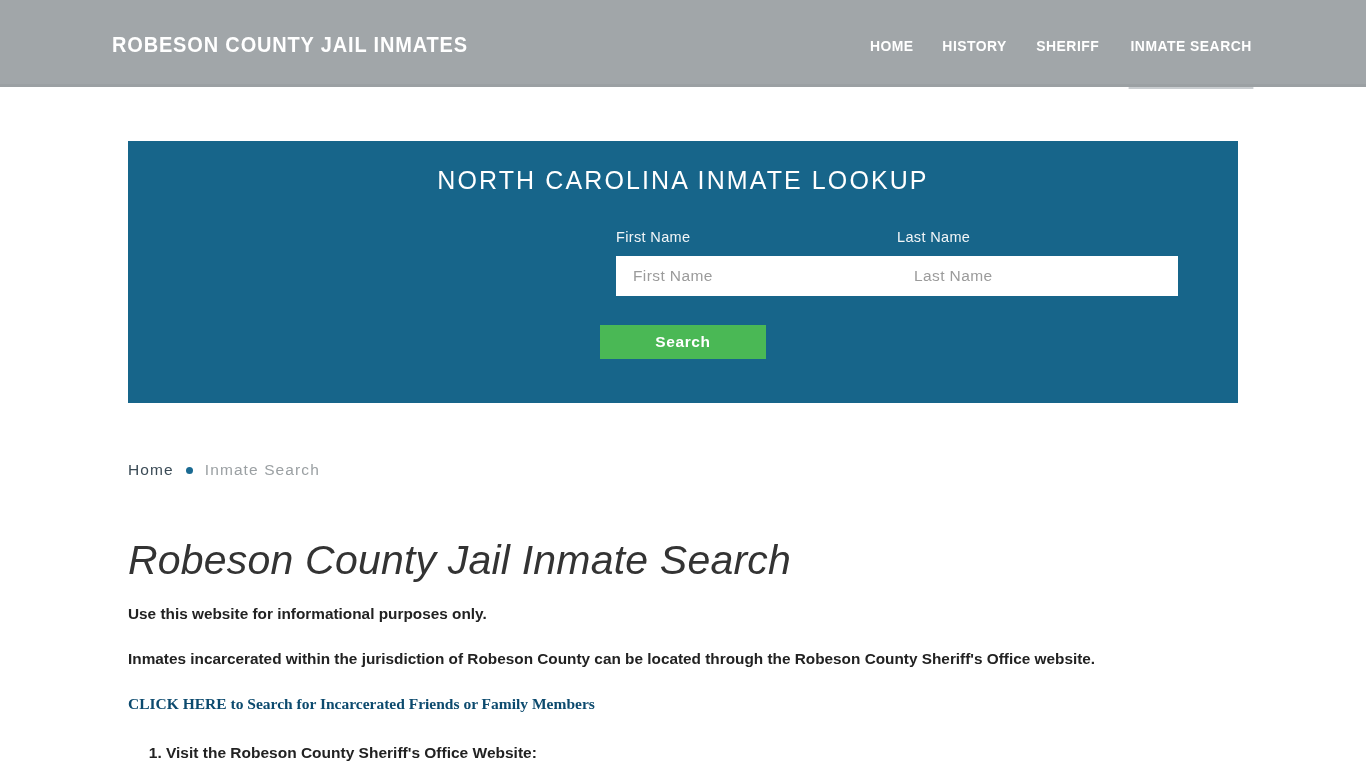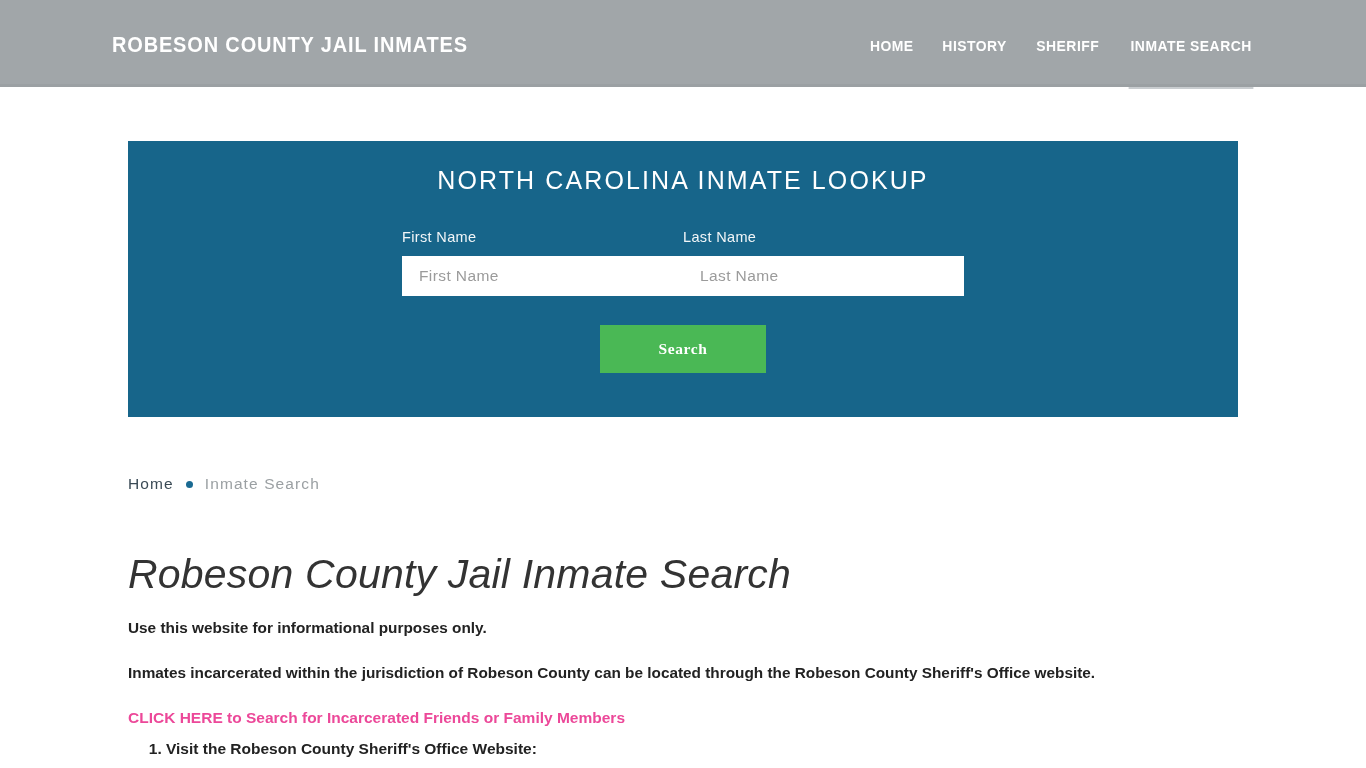--- a/index.html
+++ b/index.html
@@ -86,21 +86,21 @@
     color: #ffffff;
     font-size: 25px;
     letter-spacing: 2.1px;
     font-weight: normal;
     margin: 9px 0 34px 0;
     text-transform: uppercase;
     font-family: "Liberation Sans Narrow", "Liberation Sans", sans-serif;
   }
   .field-row {
     display: flex;
-    justify-content: center;
+    justify-content: flex-end;
     align-items: flex-start;
   }
   .field {
     width: 281px;
   }
   .field-label {
     display: block;
     color: #f2f6f8;
     font-size: 14.5px;
     letter-spacing: 0.35px;
@@ -123,29 +123,29 @@
     color: #9b9b9b;
     opacity: 1;
   }
   .submit-row {
     margin-top: 29px;
     display: flex;
     justify-content: center;
   }
   .search-button {
     width: 166px;
-    height: 48px;
+    height: 34px;
     background: #4ab855;
     border: none;
     color: #ffffff;
     font-size: 15.5px;
     font-weight: bold;
     letter-spacing: 0.6px;
     cursor: pointer;
-    font-family: Liberation Serif, serif;
+    font-family: Liberation Sans, sans-serif;
   }
 
   
   .content {
     width: 1110px;
     margin: 0 auto;
     padding-top: 58px;
   }
   .breadcrumb {
     display: flex;
@@ -185,24 +185,24 @@
     margin: 0 0 26px 0;
     line-height: 1.25;
     font-family: "Liberation Sans Narrow", "Liberation Sans", sans-serif;
     transform: scaleX(0.99);
     transform-origin: left;
   }
   .content-link {
     display: inline-block;
     font-size: 15.5px;
     font-weight: bold;
-    color: #ec4899;
+    color: #0c4a6e;
     text-decoration: none;
-    margin-bottom: 12px;
-    font-family: Liberation Sans, sans-serif;
+    margin-bottom: 30px;
+    font-family: Liberation Serif, serif;
   }
   .step-list {
     margin: 0;
     padding-left: 38px;
     font-size: 15.5px;
     font-weight: bold;
     color: #222222;
     font-family: "Liberation Sans Narrow", "Liberation Sans", sans-serif;
   }
   .step-list li { line-height: 1.3; }

